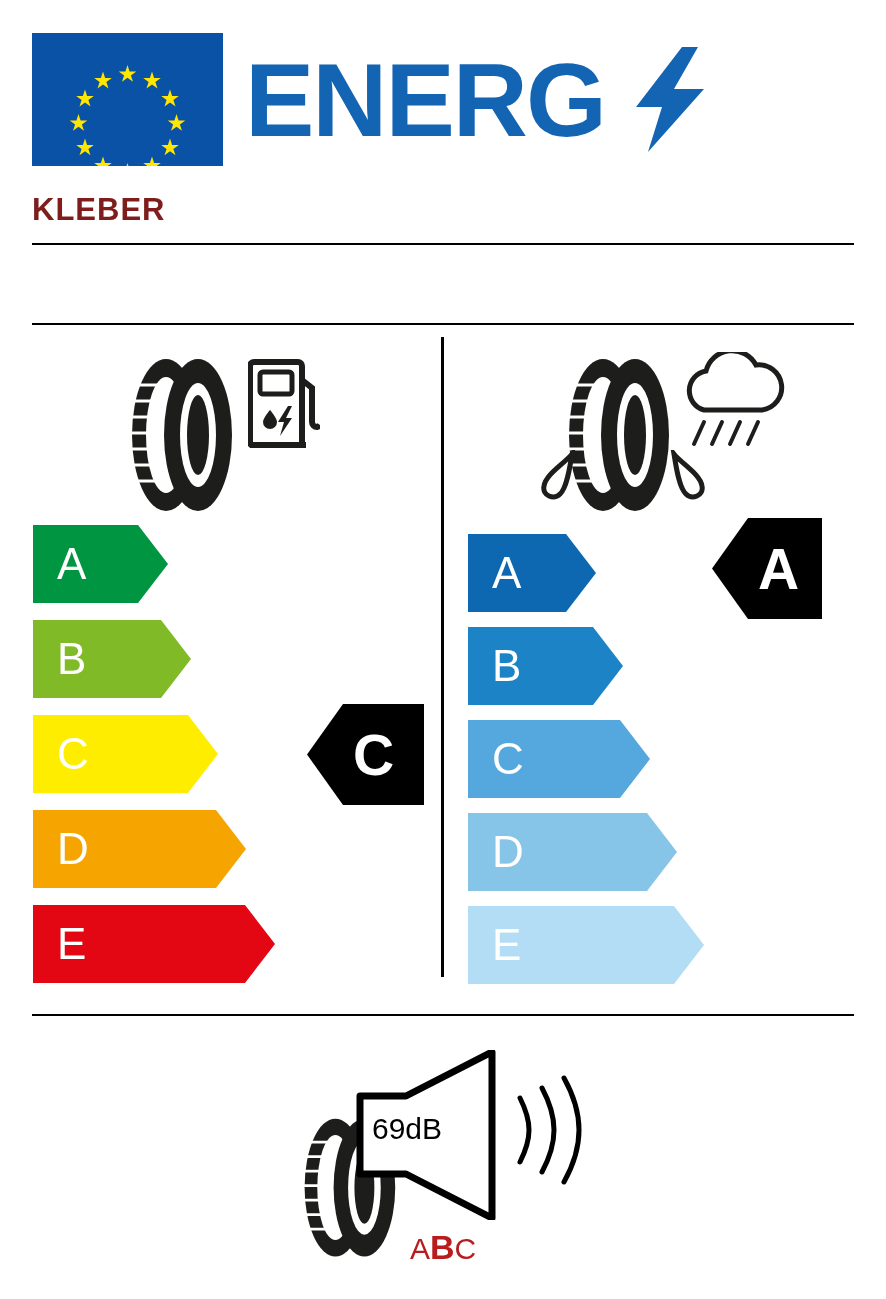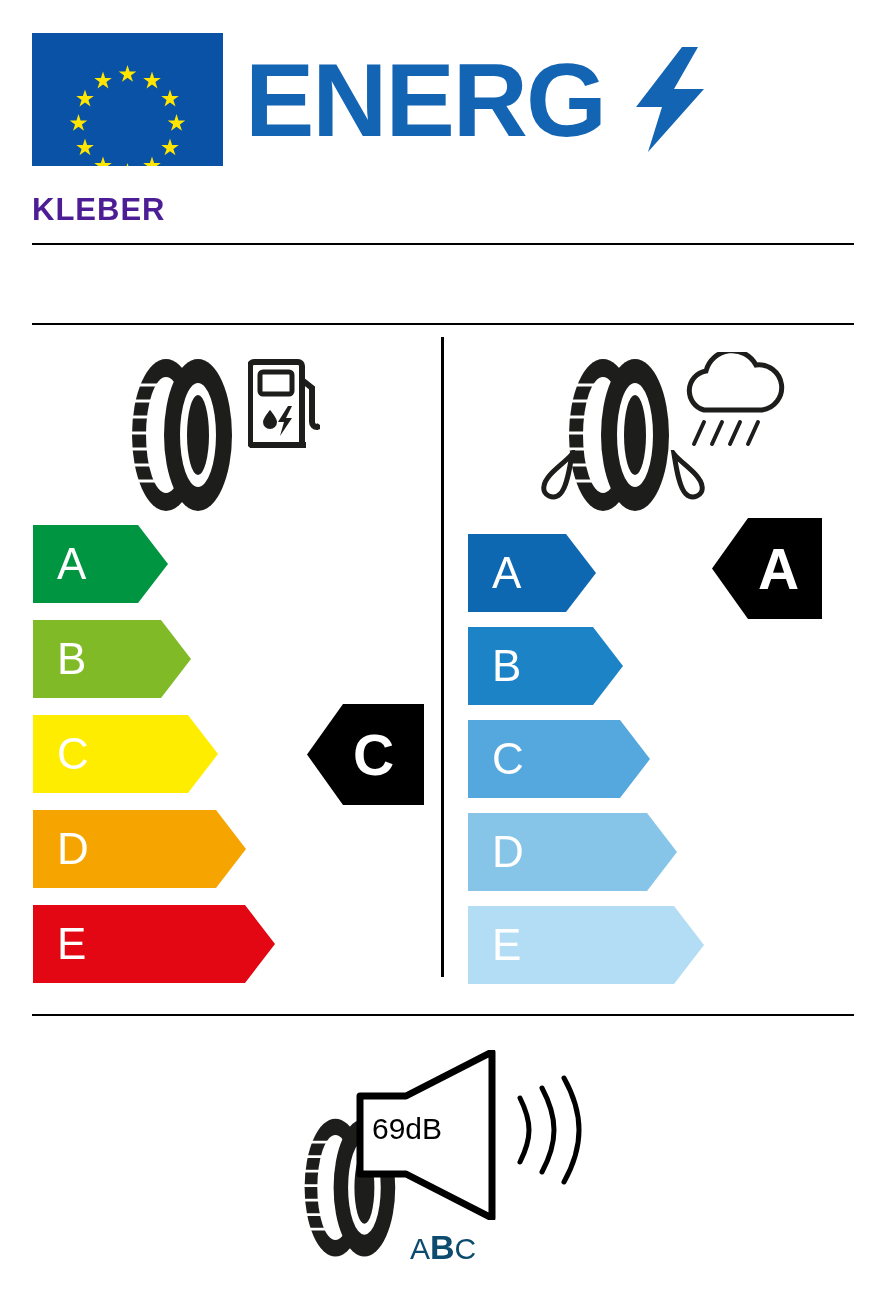--- a/index.html
+++ b/index.html
@@ -41,21 +41,21 @@
     font-family: "Liberation Sans", sans-serif;
     line-height: 104px;
   }
   .brand {
     position: absolute;
     left: 32px;
     top: 192px;
     font-size: 31px;
     font-weight: bold;
     letter-spacing: 1px;
-    color: #4c1d95;
+    color: #7f1d1d;
   }
   .rule {
     position: absolute;
     background: #000000;
     height: 2px;
   }
   .rule-1 { left: 32px; top: 243px; width: 822px; }
   .rule-2 { left: 32px; top: 323px; width: 822px; }
   .rule-3 { left: 32px; top: 1014px; width: 822px; }
   .divider-v {
@@ -108,21 +108,21 @@
 
   
   .noise-db {
     position: absolute;
     font-size: 30px;
     color: #000000;
   }
   .noise-class {
     position: absolute;
     font-size: 30px;
-    color: #0c4a6e;
+    color: #b91c1c;
   }
   .noise-class b { font-size: 34px; }
 
   svg { display: block; }
 </style>
 </head>
 <body>
 
 <div class="label">
 

